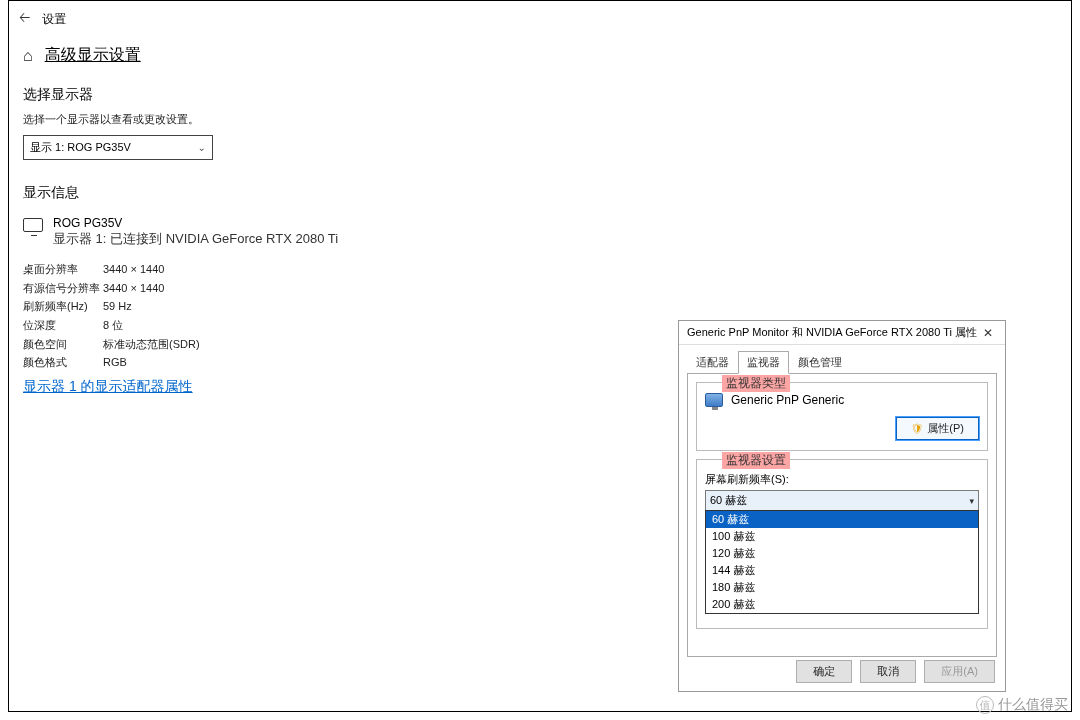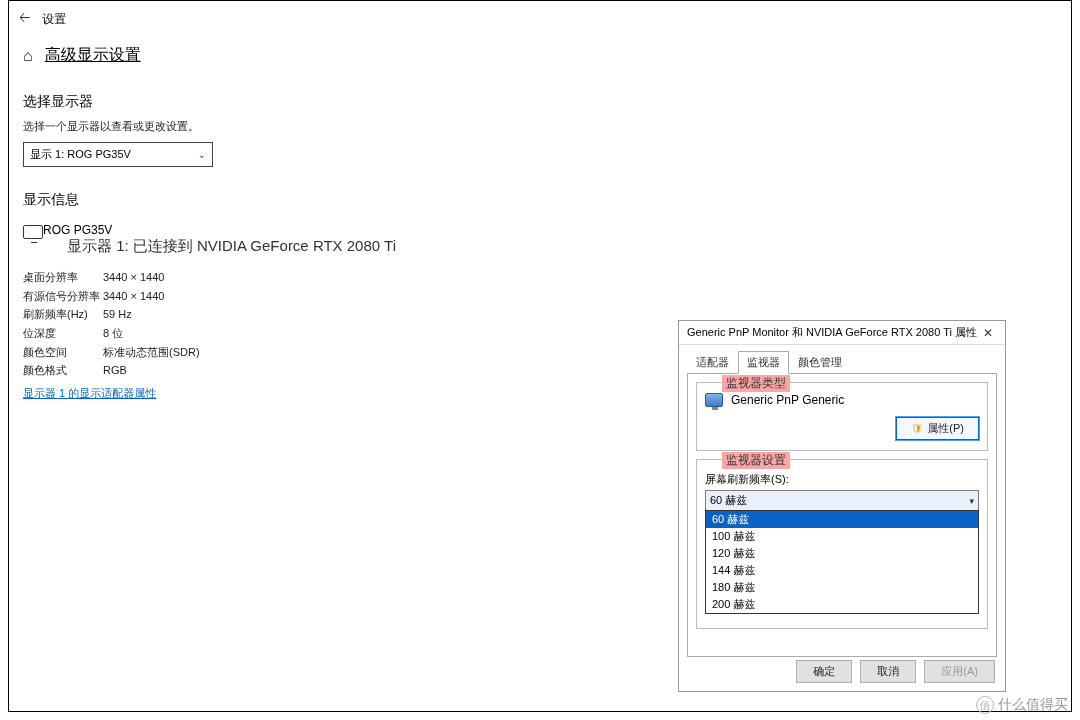--- a/index.html
+++ b/index.html
@@ -30,47 +30,47 @@
   .top-title { font-size: 12px; }
   .page-head {
     display: flex;
     align-items: center;
     gap: 12px;
     padding: 8px 14px 10px 14px;
   }
   .home-icon { font-size: 16px; color: #222; }
   .page-title { font-size: 16px; font-weight: 400; text-decoration: underline; }
   .content { padding: 4px 14px; }
-  .section-h { font-size: 14px; margin-top: 13px; margin-bottom: 8px; }
+  .section-h { font-size: 14px; margin-top: 6px; margin-bottom: 8px; }
   .subtext { font-size: 11px; color: #222; margin-bottom: 8px; }
   .display-select {
     width: 190px;
     border: 1px solid #444;
     padding: 4px 6px;
     font-size: 11px;
     display: flex;
     justify-content: space-between;
     align-items: center;
     background: #fff;
   }
   .chev { font-size: 10px; color: #555; }
-  .monitor-block { display: flex; gap: 0; align-items: flex-start; margin-top: 14px; }
+  .monitor-block { display: flex; gap: 10px; align-items: flex-start; margin-top: 14px; }
   .monitor-glyph {
     width: 20px; height: 14px; border: 1.5px solid #333; border-radius: 2px; position: relative; margin-top: 2px;
   }
   .monitor-glyph::after {
     content: ""; position: absolute; bottom: -5px; left: 7px; width: 6px; height: 3px; border-bottom: 1.5px solid #333;
   }
   .monitor-name { font-size: 12px; }
-  .monitor-desc { font-size: 15px; color: #333; margin-left: 24px; }
+  .monitor-desc { font-size: 13px; color: #333; }
   .info-tbl { margin-top: 12px; }
   .info-row { display: flex; font-size: 11px; line-height: 1.7; }
   .info-k { width: 80px; color: #222; }
   .info-v { color: #222; }
-  .adapter-link { color: #0066cc; font-size: 11px; margin-top: 6px; display: inline-block; }
+  .adapter-link { color: #0066cc; font-size: 14px; margin-top: 6px; display: inline-block; }
 
   
   .dlg {
     position: absolute;
     left: 678px; top: 320px;
     width: 328px; height: 372px;
     border: 1px solid #999;
     background: #fff;
     box-shadow: 0 0 0 rgba(0,0,0,0);
   }

